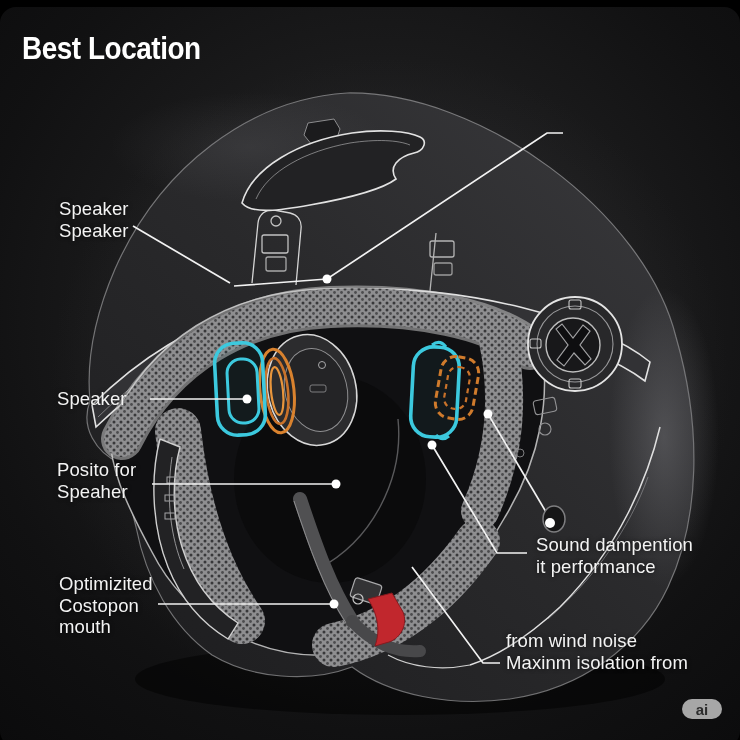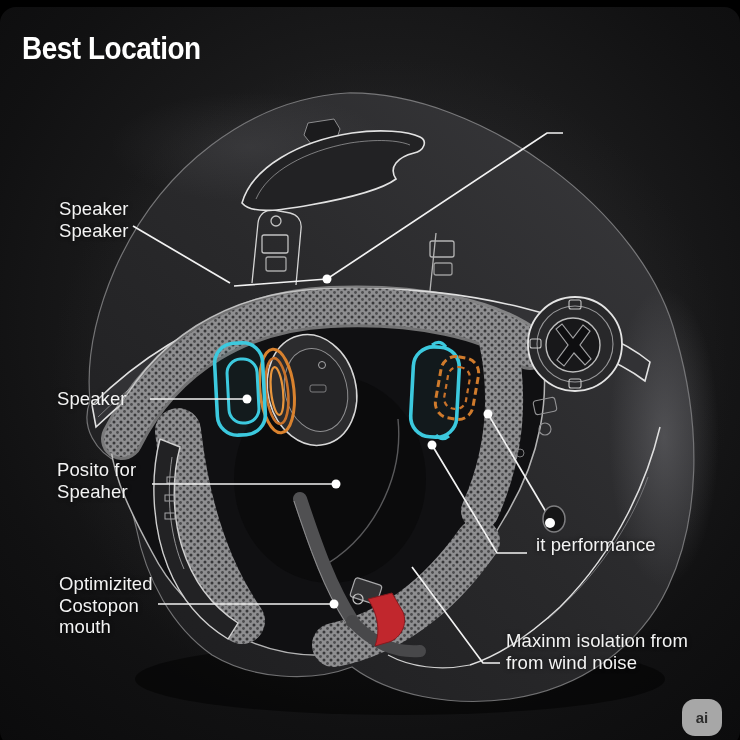--- a/index.html
+++ b/index.html
@@ -16,21 +16,21 @@
     color:#fff;font-size:31px;font-weight:700;letter-spacing:-0.5px;
     transform:scaleX(.9);transform-origin:left center;white-space:nowrap;
   }
   .callout{
     position:absolute;color:#f3f3f3;font-size:18.5px;line-height:21.5px;
     letter-spacing:0.1px;white-space:nowrap;
     text-shadow:0 0 4px rgba(0,0,0,.65);
   }
   .callout span{display:block;}
   .badge{
-    position:absolute;left:682px;top:692px;width:40px;height:37px;
+    position:absolute;left:682px;top:692px;width:40px;height:20px;
     background:#a7a7a7;border-radius:13px;color:#2d2d2d;
     font-size:15px;font-weight:700;display:flex;align-items:center;justify-content:center;
   }
 </style>
 </head>
 <body>
 
 <div class="canvas">
 
   <svg class="art" width="740" height="740" viewBox="0 0 740 740">
@@ -227,23 +227,24 @@
     <span>Speaher</span>
   </div>
 
   <div class="callout" style="left:59px;top:566px;">
     <span>Optimizited</span>
     <span>Costopon</span>
     <span>mouth</span>
   </div>
 
   <div class="callout" style="left:536px;top:527px;">
+    <span>Sound dampention</span>
     <span>it performance</span>
   </div>
 
   <div class="callout" style="left:506px;top:623px;">
+    <span>from wind noise</span>
     <span>Maxinm isolation from</span>
-    <span>from wind noise</span>
   </div>
 
   <div class="badge">ai</div>
 
 </div>
 
 </body></html>

